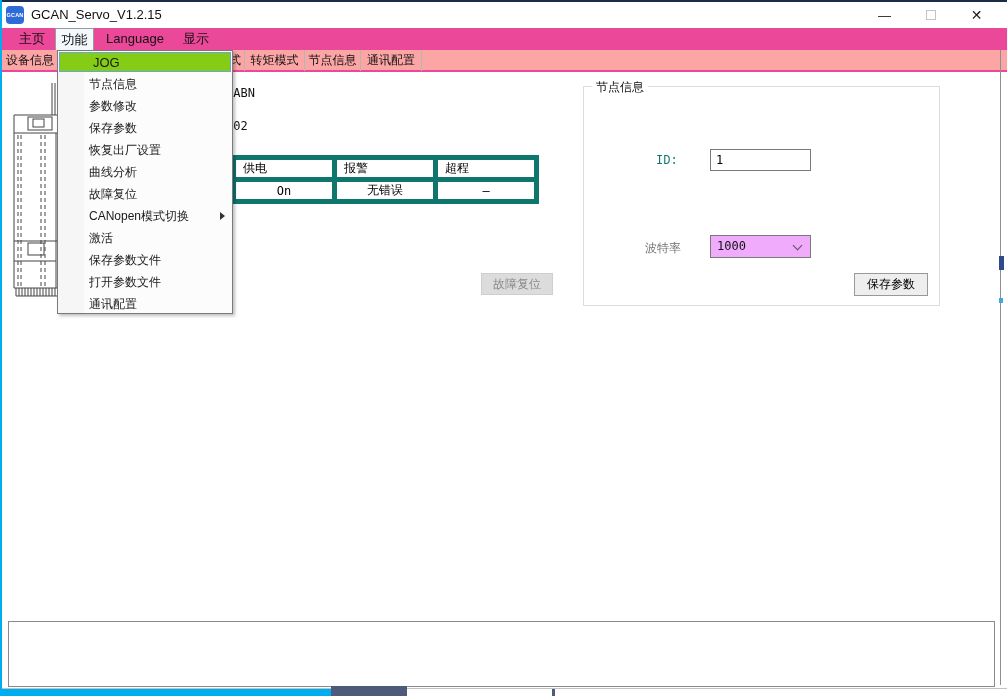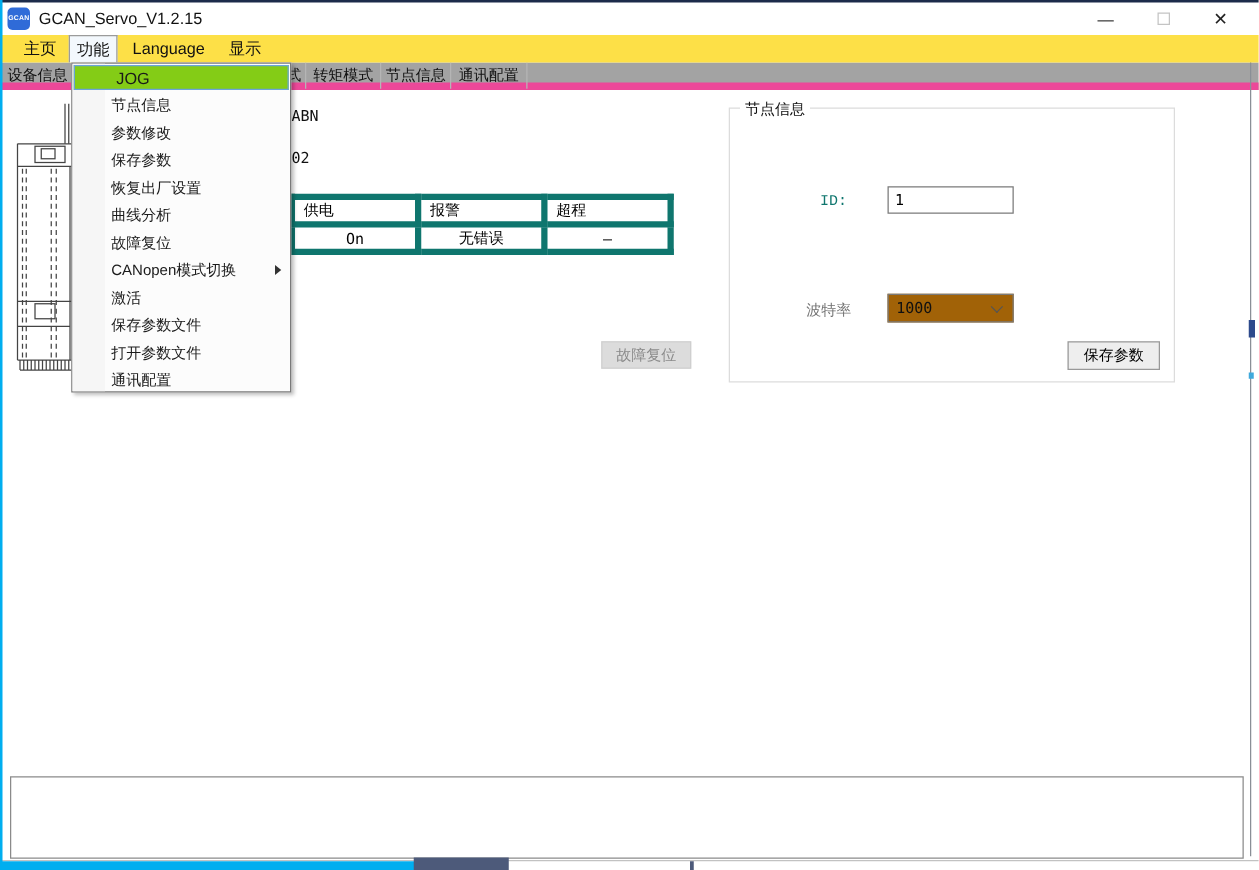--- a/index.html
+++ b/index.html
@@ -29,30 +29,30 @@
               justify-content:center; letter-spacing:.2px; }
   .app-title { left:31px; top:5px; font-size:13px; color:#111; }
   .win-btn { top:0; width:45px; height:26px; display:flex; align-items:center; justify-content:center;
              font-size:13px; color:#222; }
   .btn-min   { left:862px; }
   .btn-max   { left:908px; color:#b9b9b9; }
   .btn-max .box { width:10px; height:10px; border:1px solid #c4c4c4; display:inline-block; }
   .btn-close { left:954px; font-size:14px; }
 
   
-  .menubar { left:0; top:28px; width:1007px; height:22px; background:#fde047; z-index:20; }
+  .menubar { left:0; top:28px; width:1007px; height:22px; background:#ec4899; z-index:20; }
   .menubar-item { top:0; height:22px; line-height:22px; text-align:center; font-size:13px; color:#111; }
   .mi-home { left:12px;  width:40px; }
   .mi-func { left:55px;  width:39px; border:1px solid #9b9b9b; border-bottom:none; background:#f3f8fd; }
   .mi-lang { left:100px; width:70px; }
   .mi-disp { left:176px; width:40px; }
 
   
-  .tabstrip { left:0; top:50px; width:1007px; height:22px; background:#a3a3a3;
-              border-bottom:6px solid #ec4899; z-index:3; }
+  .tabstrip { left:0; top:50px; width:1007px; height:22px; background:#fca5a5;
+              border-bottom:2px solid #ec4899; z-index:3; }
   .tab { top:0; height:21px; line-height:21px; text-align:center; font-size:12px; color:#111;
          border-right:1px solid #b5b5b5; }
   .tab-device { left:2px;  width:57px; }
   .tab-part   { left:228px; width:17px; text-align:right; padding-right:3px; }
   .tab-torque { left:245px; width:60px; }
   .tab-homing { left:305px; width:56px; }
   .tab-comm   { left:361px; width:61px; }
 
   
   .frag { font-family:"DejaVu Sans Mono", monospace; font-size:12px; color:#111; z-index:5; }
@@ -81,21 +81,21 @@
   .groupbox { left:583px; top:86px; width:357px; height:220px; border:1px solid #dcdcdc; z-index:5; }
   .groupbox-legend { position:absolute; top:-8px; left:8px; background:#fff; padding:0 4px;
                      font-size:12px; color:#111; }
   .lbl-id   { position:absolute; left:72px; top:67px; font-family:Liberation Mono, monospace;
               font-size:12px; color:#0f766e; }
   .inp-id   { position:absolute; left:126px; top:62px; width:101px; height:22px;
               border:1px solid #7a7a7a; font-family:"DejaVu Sans Mono", monospace; font-size:12px;
               padding-left:5px; background:#fff; }
   .lbl-baud { position:absolute; left:61px; top:153px; font-size:12px; color:#737373; }
   .combo    { position:absolute; left:126px; top:148px; width:101px; height:23px;
-              border:1px solid #7a7a7a; background:#a16207; font-family:"DejaVu Sans Mono", monospace;
+              border:1px solid #7a7a7a; background:#f0abfc; font-family:"DejaVu Sans Mono", monospace;
               font-size:12px; line-height:21px; padding-left:6px; color:#111; }
   .combo .chev { position:absolute; right:9px; top:6px; width:7px; height:7px;
                  border-right:1.6px solid #555; border-bottom:1.6px solid #555;
                  transform:rotate(45deg); }
 
   
   .logbox { left:8px; top:621px; width:987px; height:66px; border:1px solid #8a8a8a;
             background:#fff; z-index:5; }
 
   

